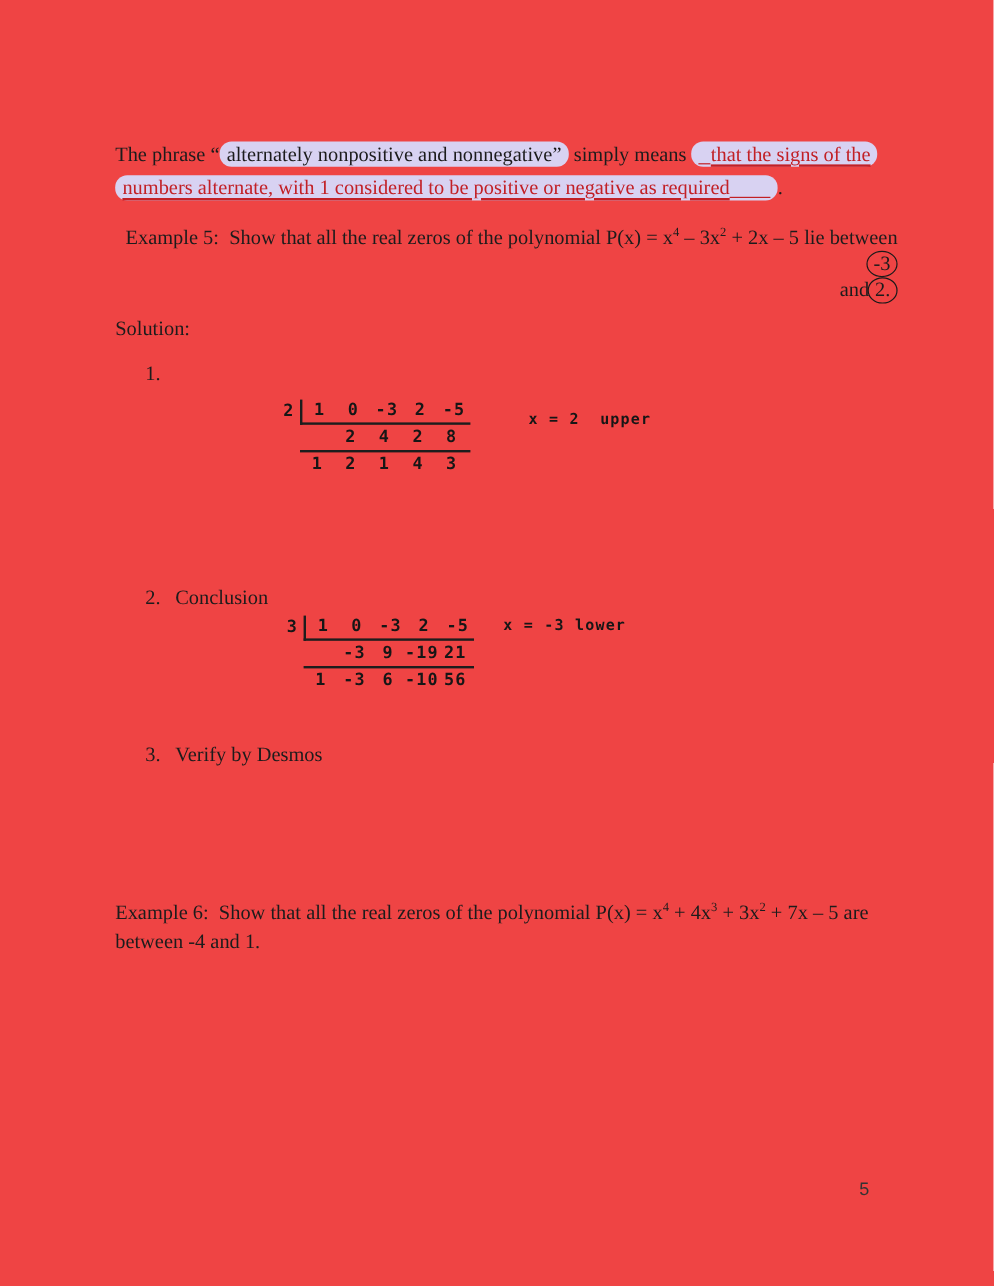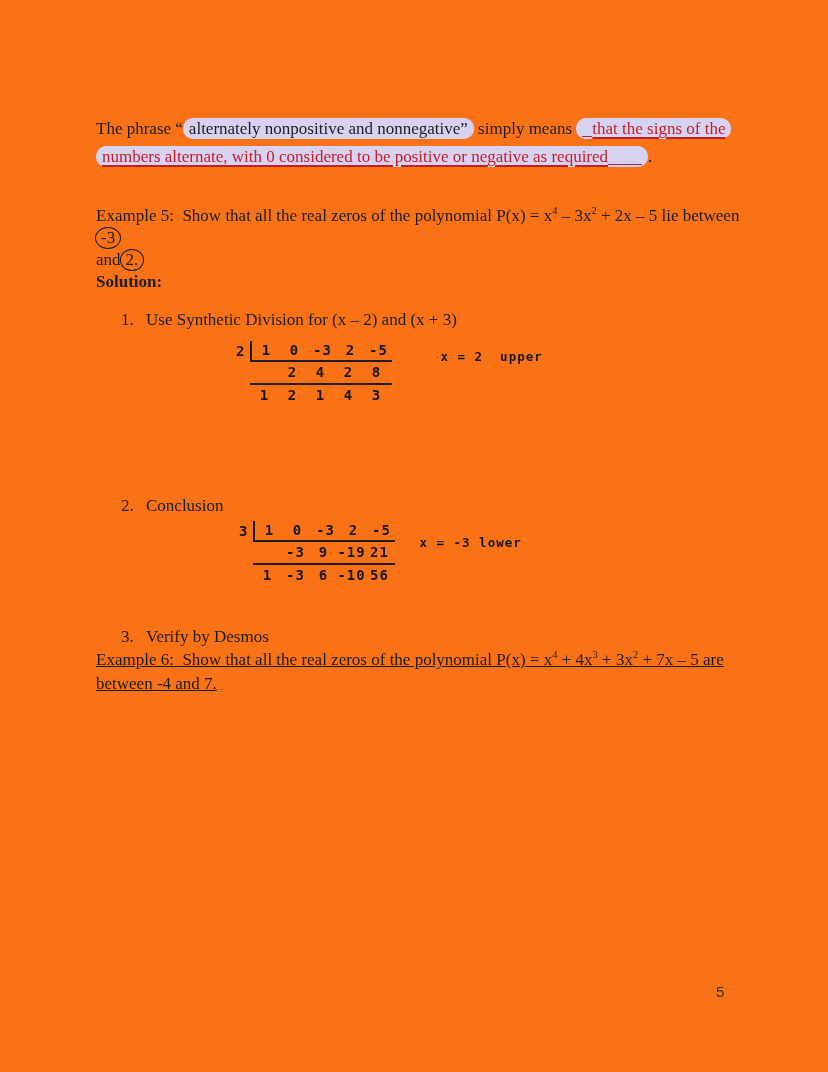--- a/index.html
+++ b/index.html
@@ -1,40 +1,40 @@
 <!DOCTYPE html>
 <html style="--hl: #d8d2f2; --red: #c22026;"><head>
 <meta charset="utf-8">
 <style>
   * { margin:0; padding:0; box-sizing:border-box; }
   html,body { background:#ffffff; }
   .page {
-    position:relative; width:828px; height:1072px; background:#f97316;
+    position:relative; width:828px; height:1072px; background:#ef4444;
     font-family:"Liberation Serif", serif; font-size:17px; color:#1c1c1c;
     overflow:hidden; margin:0 auto;
   }
   .content { position:absolute; left:96px; top:115px; width:652px; }
   .line { white-space:pre-wrap; }
   .intro { line-height:28px; }
   .hl {
     background:var(--hl,#d8d2f2); border-radius:10px; padding:1px 6px;
   }
   .red { color:var(--red,#c22026); }
   .u-red {
     text-decoration:underline; text-decoration-color:var(--red,#c22026);
     text-decoration-thickness:1.6px; text-underline-offset:3px;
   }
   .blank {
     display:inline-block; height:1em; vertical-align:-3px;
     border-bottom:1.6px solid var(--red,#c22026);
   }
   .blank-lead { width:10px; }
   .blank-tail { width:34px; }
-  .ex { line-height:22px; margin-top:34px; }
-  .solution { line-height:22px;font-weight:bold; }
+  .ex { line-height:22px; margin-top:16px;text-align:right; }
+  .solution { margin-top:10px; line-height:22px; }
   .list-item { display:flex; line-height:22px; }
   .step1 { margin-top:16px; }
   .step2 { margin-top:89px; }
   .step3 { margin-top:40px; }
   .li-num { margin-left:25px; width:25px; flex:0 0 25px; }
   .circled {
     display:inline-block; border:1.8px solid #1a1a1a; border-radius:50%;
     padding:0 5px 1px 5px; margin-left:-1px; line-height:19px;
   }
   .hand {
@@ -44,46 +44,45 @@
   .sd { display:flex; align-items:flex-start; font-size:14px; }
   .sd1 { margin-top:10px; margin-left:140px; }
   .sd2 { margin-top:4px; margin-left:143px; }
   .sd-divisor { line-height:20px; padding-right:5px; }
   .sd-r { display:grid; grid-template-columns:repeat(5,28px); text-align:center; }
   .sd-r1 { border-left:2px solid #1d1d1d; border-bottom:2px solid #1d1d1d; line-height:19px; }
   .sd-r2 { border-bottom:2px solid #1d1d1d; line-height:21px; }
   .sd-r3 { line-height:21px; }
   .sd-note { font-size:12.5px; margin-top:8px; white-space:pre; }
   .sd1 .sd-note { margin-left:48px; }
-  .sd2 .sd-note { margin-left:24px; margin-top:14px; }
-  .ex6 { line-height:24px;text-decoration:underline; }
+  .sd2 .sd-note { margin-left:24px; margin-top:0; }
+  .ex6 { margin-top:109px; line-height:24px; }
   sup { font-size:10.5px; line-height:0; vertical-align:super; }
   .page-number {
     position:absolute; left:716px; top:983px;
     font-family:"Liberation Sans", sans-serif; font-size:15px; color:#333;
   }
 </style>
 </head>
 <body>
 
 <div class="page">
   <div class="content">
 
     <div class="intro">
       <div class="line"><span>The phrase </span><span>“</span><span class="hl"><span>alternately nonpositive and nonnegative</span><span>”</span></span><span> simply means </span><span class="hl"><span class="blank blank-lead"></span><span class="red u-red">that the signs of the</span></span></div>
-      <div class="line"><span class="hl"><span class="red u-red">numbers alternate, with 0 considered to be positive or negative as required</span><span class="blank blank-tail"></span></span><span>.</span></div>
+      <div class="line"><span class="hl"><span class="red u-red">numbers alternate, with 1 considered to be positive or negative as required</span><span class="blank blank-tail"></span></span><span>.</span></div>
     </div>
 
     <div class="ex line"><span>Example 5:  Show that all the real zeros of the polynomial P(x) = x</span><sup>4</sup><span> – 3x</span><sup>2</sup><span> + 2x – 5 lie between</span><span class="circled">-3</span><br><span>and</span><span class="circled">2.</span></div>
 
     <div class="solution">Solution:</div>
 
     <div class="list-item step1">
       <span class="li-num">1.</span>
-      <span class="line">Use Synthetic Division for (x – 2) and (x + 3)</span>
     </div>
 
     <div class="sd sd1 hand">
       <span class="sd-divisor">2</span>
       <div>
         <div class="sd-r sd-r1">
             <span>1</span>
             <span>0</span>
             <span>-3</span>
             <span>2</span>
@@ -138,18 +137,18 @@
           </div>
       </div>
       <span class="sd-note">x = -3 lower</span>
     </div>
 
     <div class="list-item step3">
       <span class="li-num">3.</span>
       <span class="line">Verify by Desmos</span>
     </div>
 
-    <div class="ex6 line"><span>Example 6:  Show that all the real zeros of the polynomial P(x) = x</span><sup>4</sup><span> + 4x</span><sup>3</sup><span> + 3x</span><sup>2</sup><span> + 7x – 5 are</span><br><span>between -4 and 7.</span></div>
+    <div class="ex6 line"><span>Example 6:  Show that all the real zeros of the polynomial P(x) = x</span><sup>4</sup><span> + 4x</span><sup>3</sup><span> + 3x</span><sup>2</sup><span> + 7x – 5 are</span><br><span>between -4 and 1.</span></div>
 
   </div>
 
   <div class="page-number">5</div>
 </div>
 
 </body></html>

